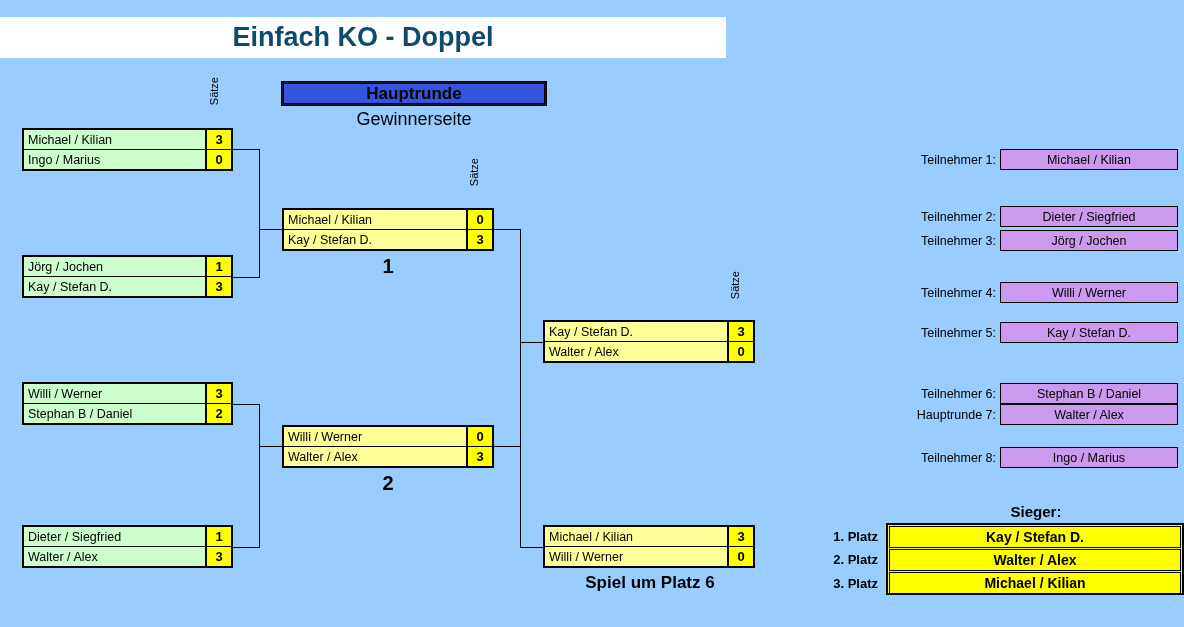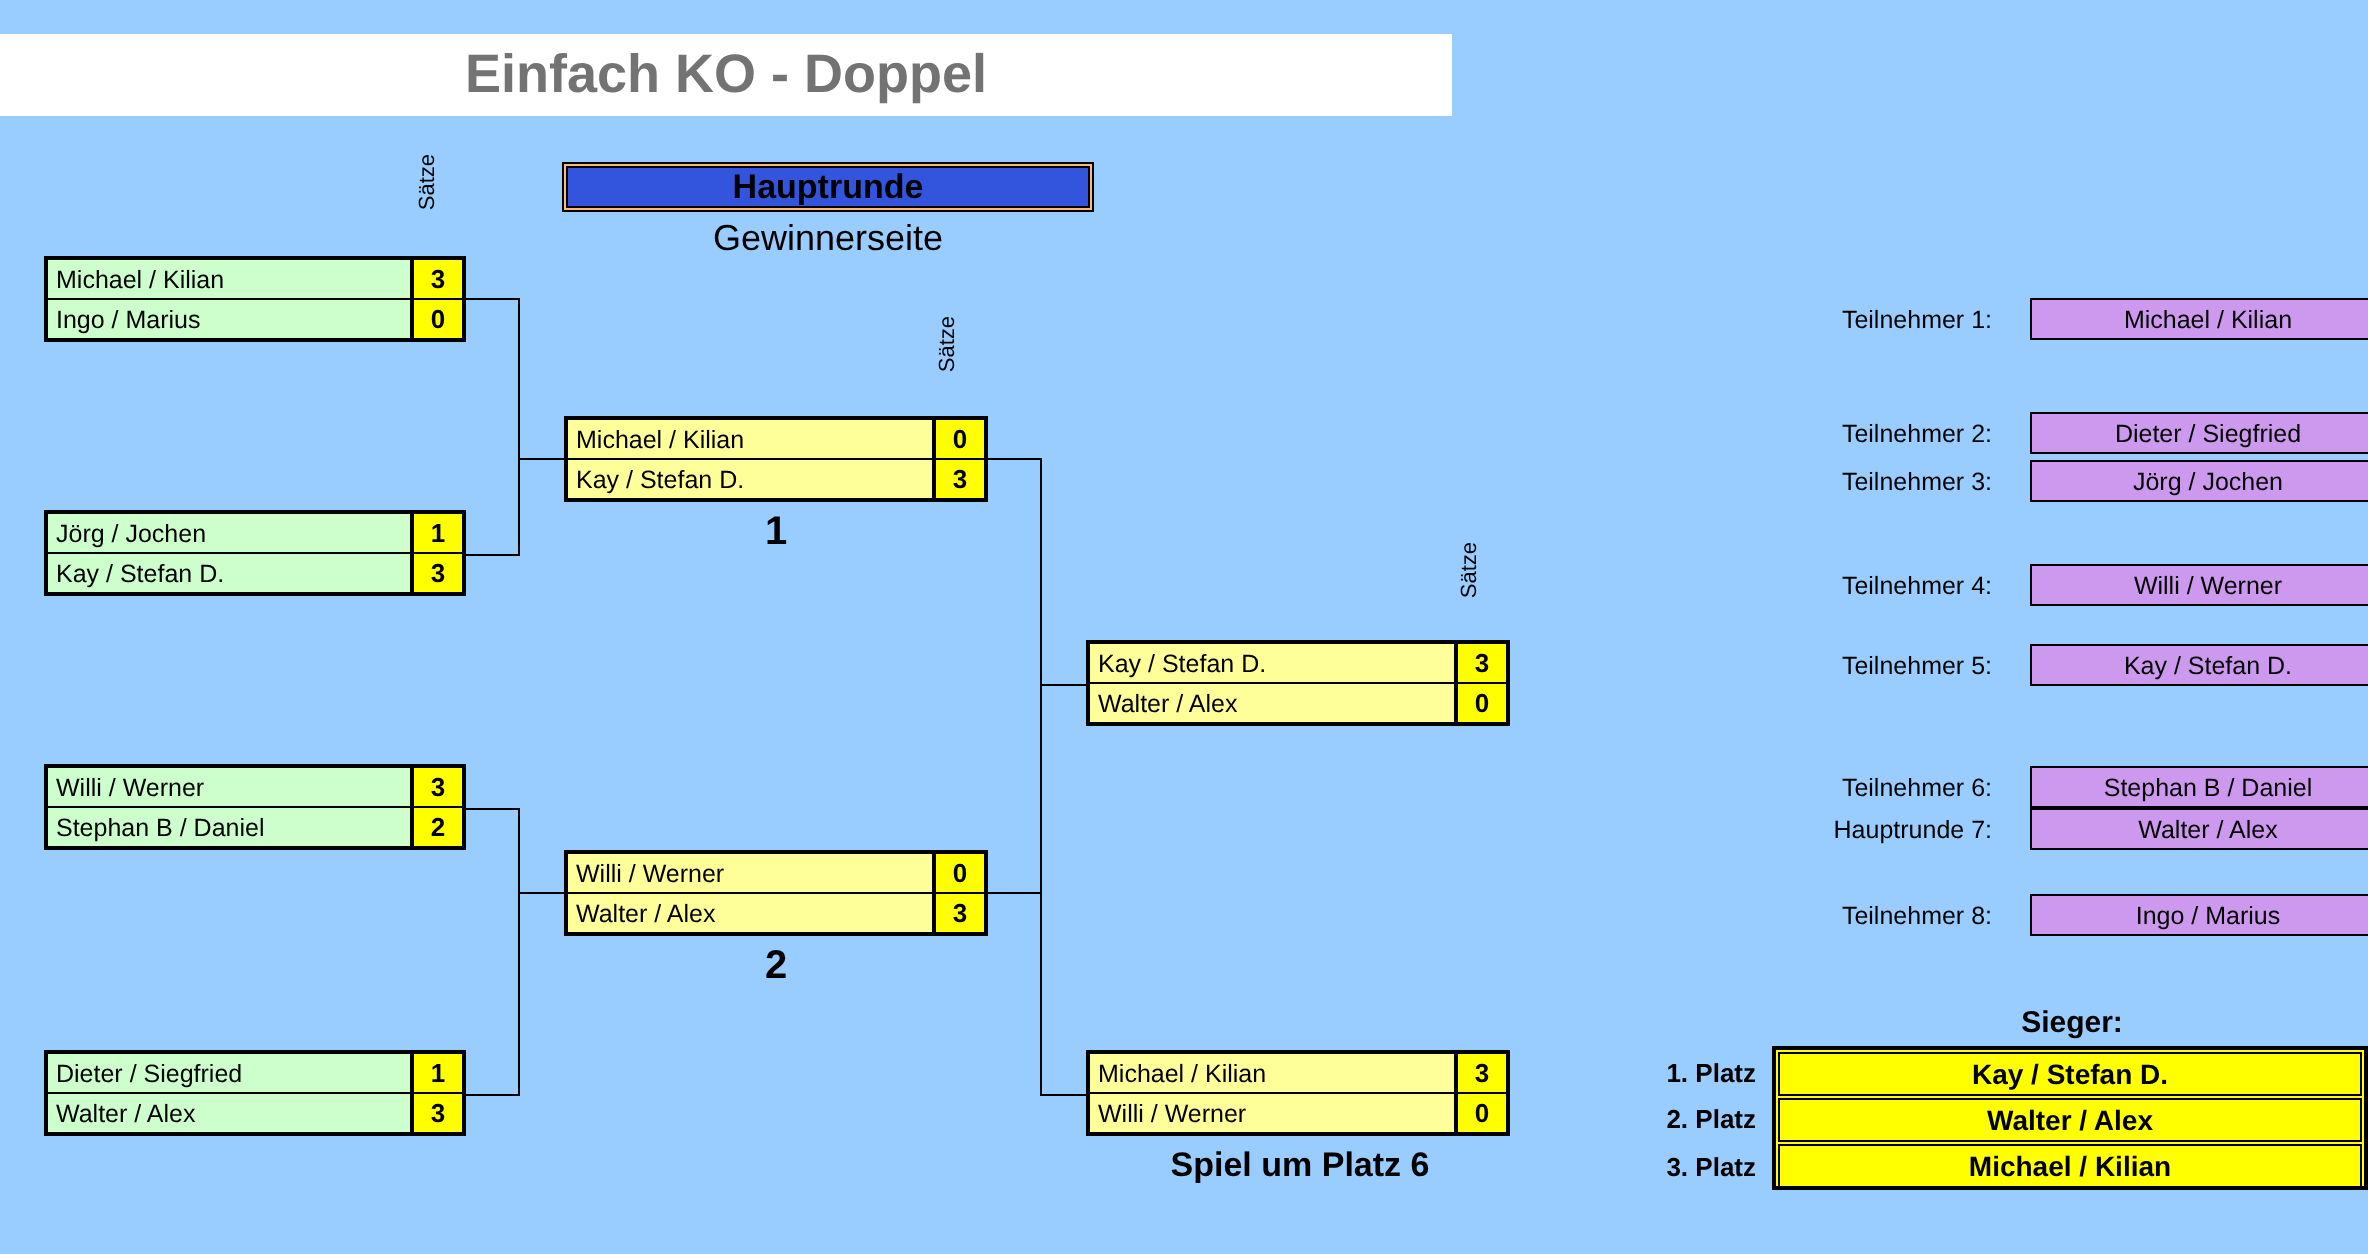--- a/index.html
+++ b/index.html
@@ -22,31 +22,31 @@
     left: 0; top: 17px;
     width: 726px; height: 41px;
     background: #ffffff;
     display: flex;
     align-items: center;
     justify-content: center;
   }
   .title-text {
     font-size: 27px;
     font-weight: bold;
-    color: #737373;
+    color: #0c4a6e;
     letter-spacing: 0px;
     white-space: nowrap;
   }
 
   
   .hauptrunde-wrap {
     left: 281px; top: 81px;
     width: 266px; height: 25px;
     border: 1px solid #000;
-    background: #fdba74;
+    background: #0f172a;
     padding: 1px;
     box-sizing: border-box;
   }
   .hauptrunde-inner {
     width: 100%; height: 100%;
     background: #3355dd;
     border: 1px solid #000;
     box-sizing: border-box;
     display: flex;
     align-items: center;
@@ -137,21 +137,21 @@
 
   
   .tn-row {
     display: flex;
     align-items: center;
     height: 21px;
   }
   .tn-label {
     width: 88px;
     text-align: right;
-    padding-right: 19px;
+    padding-right: 4px;
     font-size: 12.5px;
     color: #000;
     white-space: nowrap;
   }
   .tn-box {
     width: 178px;
     height: 21px;
     background: #cc99ee;
     border: 1px solid #000;
     box-sizing: border-box;

